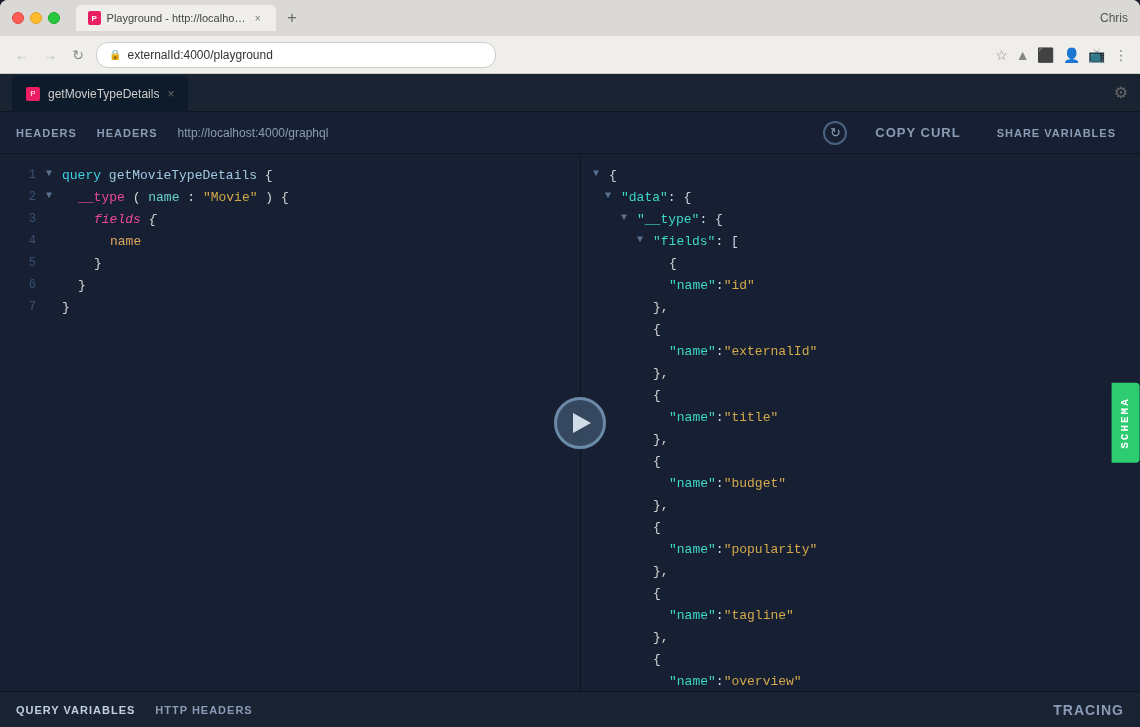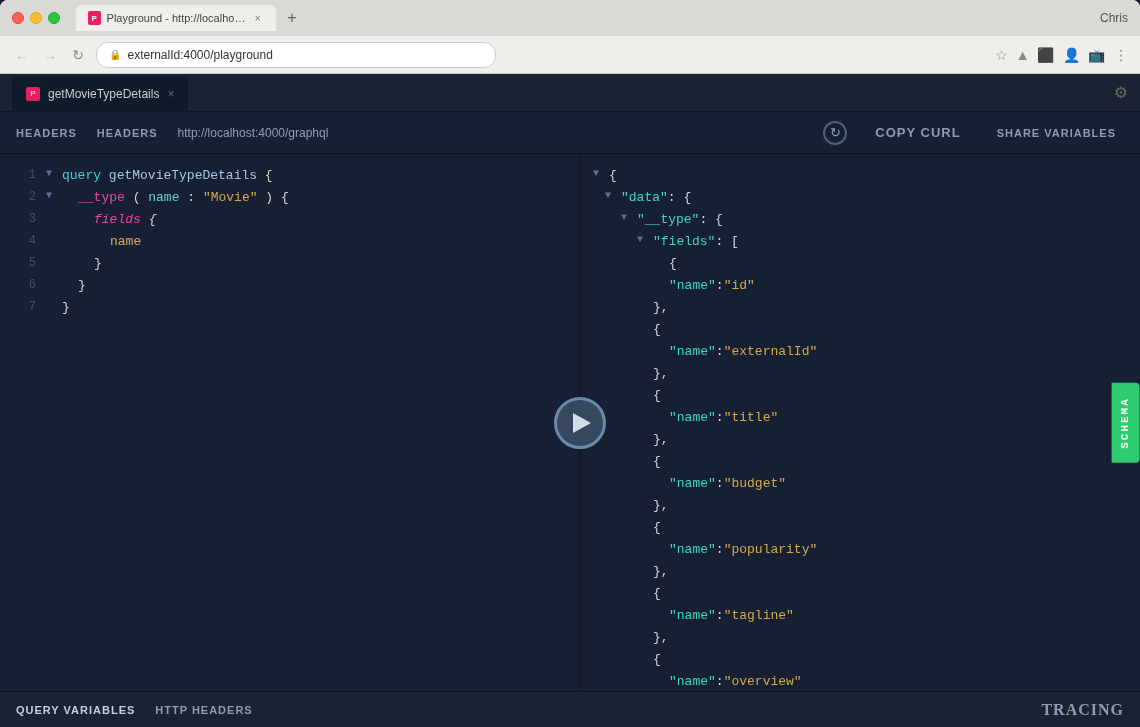--- a/index.html
+++ b/index.html
@@ -400,26 +400,25 @@
       letter-spacing: 1px;
       color: #8a9bb5;
       cursor: pointer;
       margin-right: 20px;
     }
 
     .bottom-tab.active { color: #c0d0e0; }
 
     .tracing-btn {
       margin-left: auto;
-      font-size: 16px;
+      font-size: 14px;
       font-weight: 700;
       letter-spacing: 1px;
       color: #8a9bb5;
       cursor: pointer;
-      font-family: Liberation Serif, serif;
     }
 
     
     .schema-side-tab {
       position: absolute;
       right: 0;
       top: 50%;
       background: #2ecc71;
       color: white;
       font-size: 11px;

